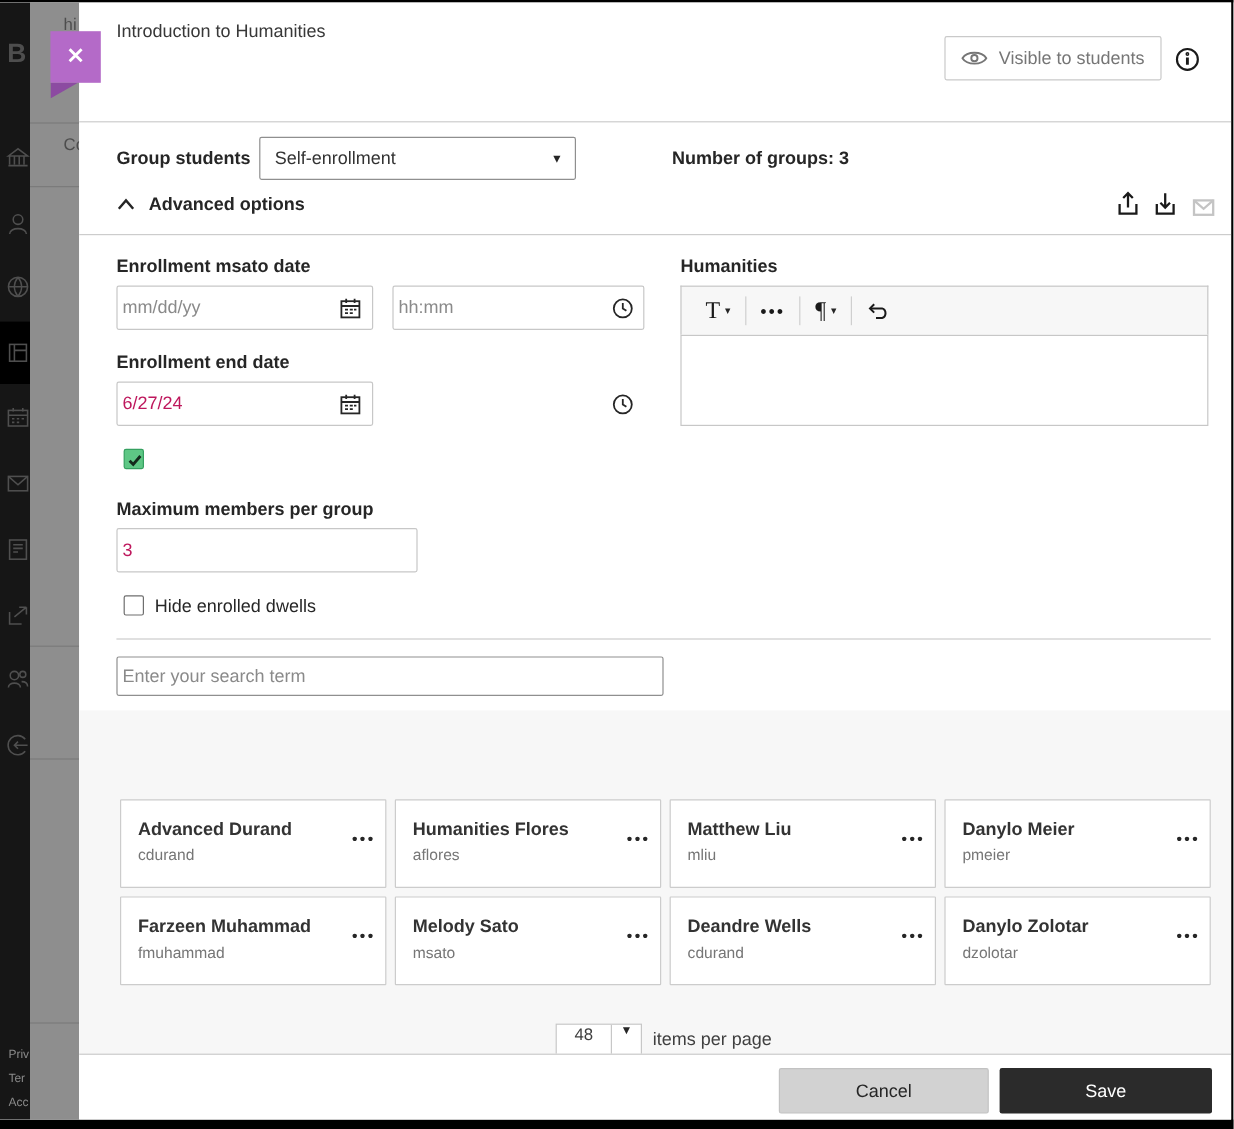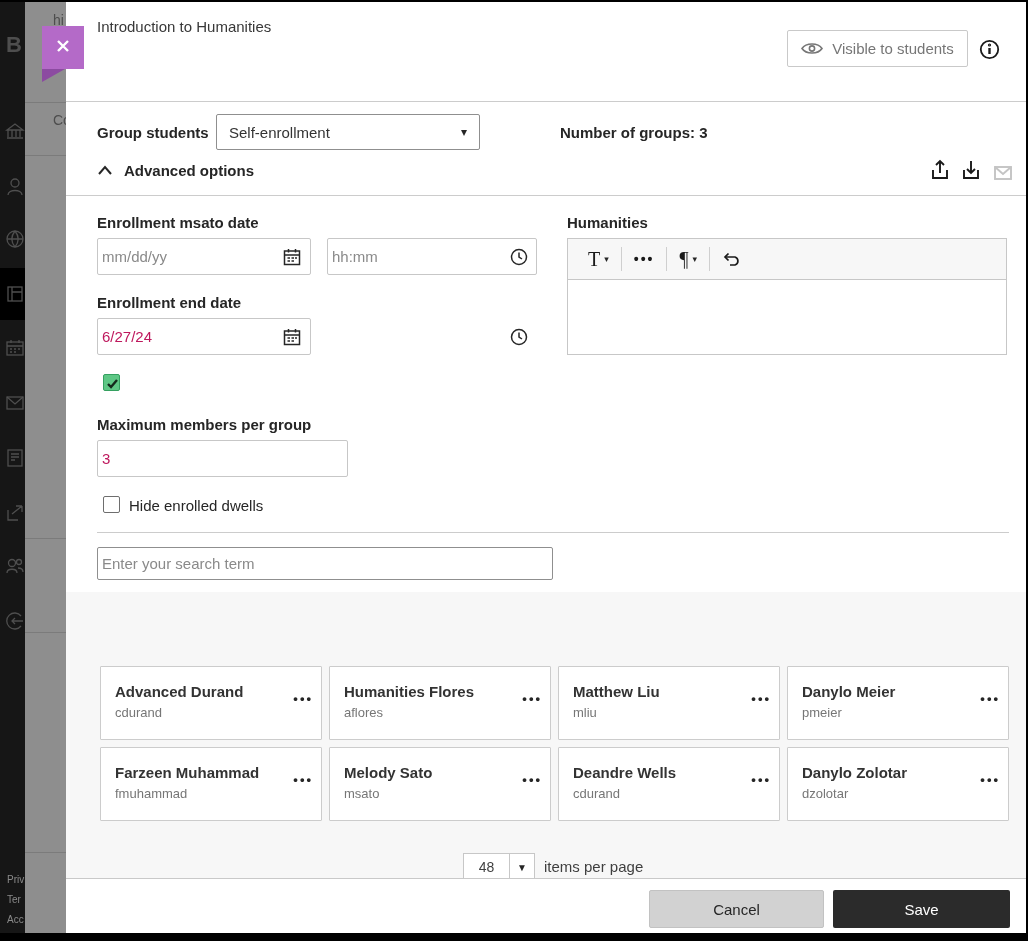--- a/index.html
+++ b/index.html
@@ -71,21 +71,21 @@
 
   .search-input { left:31px; top:545px; width:456px; height:33px; border:1px solid #8f8f8f; }
 
   .students-section { position:absolute; left:0; top:590px; width:100%; height:286px; background:#f7f7f7; }
 
   .card { position:absolute; width:222px; height:74px; background:#fff; border:1px solid #ccc; border-radius:1px; }
   .card .name { position:absolute; left:14px; top:16px; font-size:15px; font-weight:bold; color:#333; }
   .card .uname { position:absolute; left:14px; top:38px; font-size:13px; color:#767676; }
   .card .menu { position:absolute; right:8px; top:24px; background:none; border:none; font-size:13px; letter-spacing:2px; color:#262626; cursor:pointer; font-weight:bold; }
 
-  .pp-select { position:absolute; left:397px; top:851px; width:72px; height:28px; background:#fff; border:1px solid #c7c7c7; display:flex; align-items:center; font-size:14px; color:#3f3f3f; cursor:pointer; }
+  .pp-select { position:absolute; left:397px; top:851px; width:72px; height:28px; background:#fff; border:1px solid #c7c7c7; display:flex; align-items:flex-start; font-size:14px; color:#3f3f3f; cursor:pointer; }
   .pp-select .val { flex:1; text-align:center; }
   .pp-select .divline { width:1px; height:100%; background:#c7c7c7; }
   .pp-select .caret { width:24px; text-align:center; font-size:10px; color:#262626; }
   .pp-label { position:absolute; left:478px; top:856px; font-size:15px; color:#3f3f3f; }
 
   .footer { position:absolute; left:0; top:876px; width:100%; height:55px; background:#fff; border-top:1px solid #c9c9c9; z-index:5; }
   .btn { position:absolute; top:11px; height:38px; border:none; border-radius:2px; font-family:inherit; font-size:15px; cursor:pointer; }
   .btn-cancel { left:583px; width:175px; background:#d2d2d2; color:#262626; border:1px solid #c2c2c2; }
   .btn-save { left:767px; width:177px; background:#2b2b2b; color:#fff; }
 </style>

